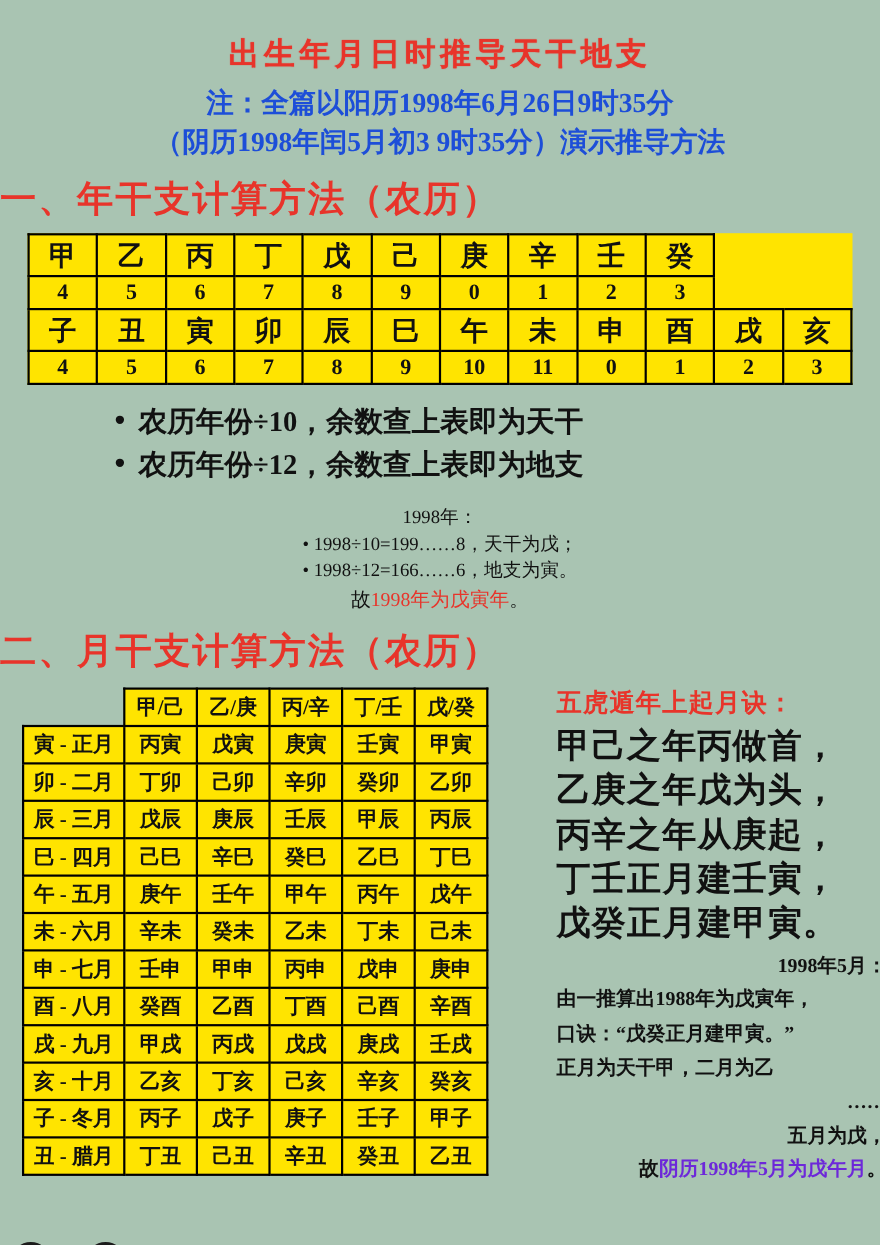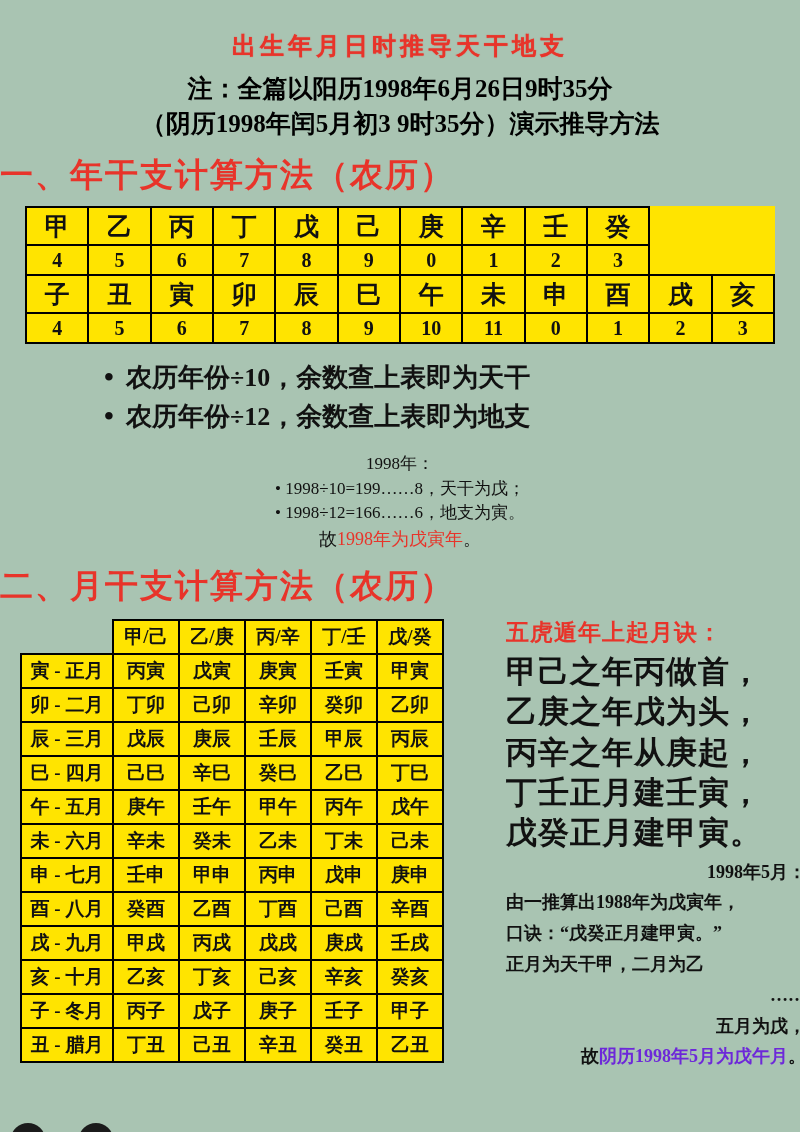--- a/index.html
+++ b/index.html
@@ -9,33 +9,33 @@
     font-family:"Liberation Serif",serif;
     color:#111;
     position:relative;
     overflow:hidden;
   }
   .page{position:relative;width:800px;height:1132px;}
 
   .title{
     text-align:center;
     color:#e8342a;
-    font-size:24px;
+    font-size:28px;
     font-weight:bold;
     letter-spacing:4px;
     margin-top:30px;
     text-shadow:0 0 1px #e8342a;
   }
   .note{
     text-align:center;
     font-size:25px;
     font-weight:bold;
     margin-top:10px;
     line-height:1.38;
-    color:#000000;
+    color:#1d4ed8;
   }
   .section-heading{
     text-align:left;
     color:#e8342a;
     font-size:33px;
     font-weight:bold;
     letter-spacing:2px;
     margin-top:12px;
     margin-bottom:8px;
   }

